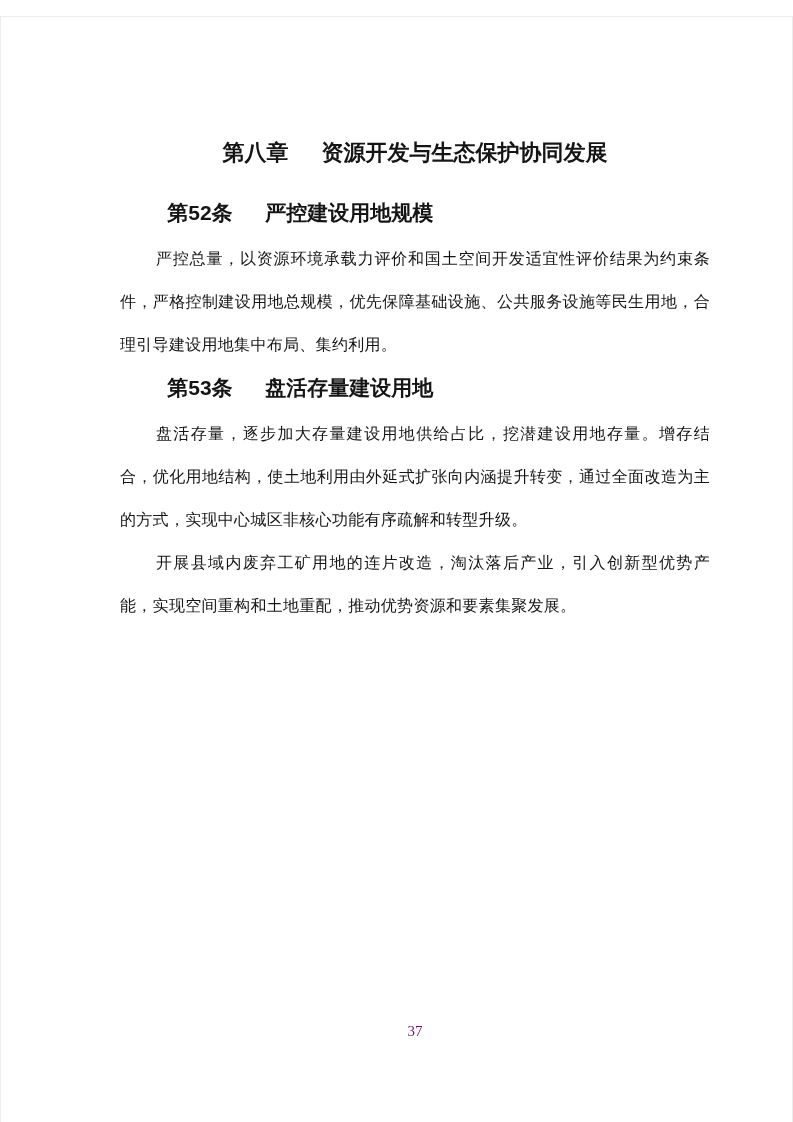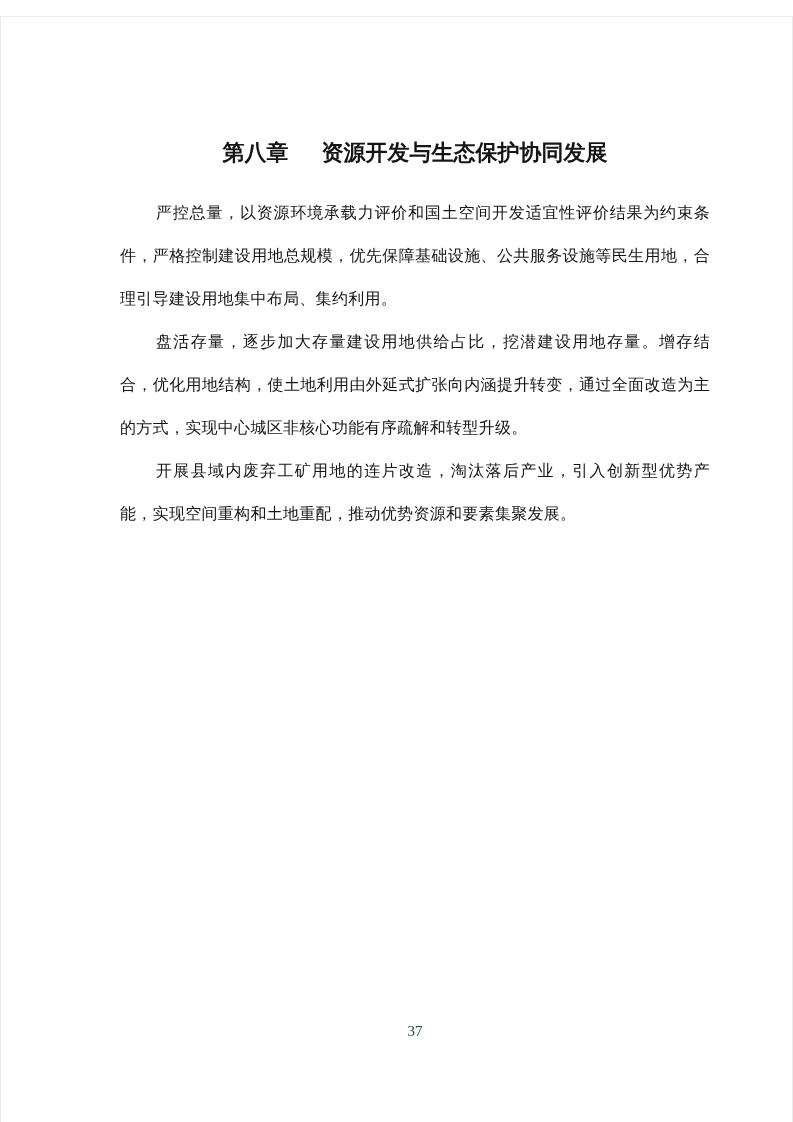--- a/index.html
+++ b/index.html
@@ -67,37 +67,39 @@
     letter-spacing: 0.3px;
   }
   .page-number {
     position: absolute;
     top: 1004px;
     left: 120px;
     width: 590px;
     text-align: center;
     font-size: 15px;
     line-height: 22px;
-    color: #14532d;
+    color: #701a75;
   }
 </style>
 </head>
 <body>
 
 <div class="page">
   <div class="doc-content">
 
     <h1 class="chapter-title"><span>第八章</span><span class="heading-title-text">资源开发与生态保护协同发展</span></h1>
 
 
     <section>
+      <h3 class="article-heading"><span>第52条</span><span class="heading-title-text">严控建设用地规模</span></h3>
       <p class="body-para">严控总量，以资源环境承载力评价和国土空间开发适宜性评价结果为约束条件，严格控制建设用地总规模，优先保障基础设施、公共服务设施等民生用地，合理引导建设用地集中布局、集约利用。</p>
     </section>
 
     <section>
+      <h3 class="article-heading"><span>第53条</span><span class="heading-title-text">盘活存量建设用地</span></h3>
       <p class="body-para">盘活存量，逐步加大存量建设用地供给占比，挖潜建设用地存量。增存结合，优化用地结构，使土地利用由外延式扩张向内涵提升转变，通过全面改造为主的方式，实现中心城区非核心功能有序疏解和转型升级。</p>
       <p class="body-para">开展县域内废弃工矿用地的连片改造，淘汰落后产业，引入创新型优势产能，实现空间重构和土地重配，推动优势资源和要素集聚发展。</p>
     </section>
 
   </div>
 
   <div class="page-number">37</div>
 </div>
 
 </body></html>

